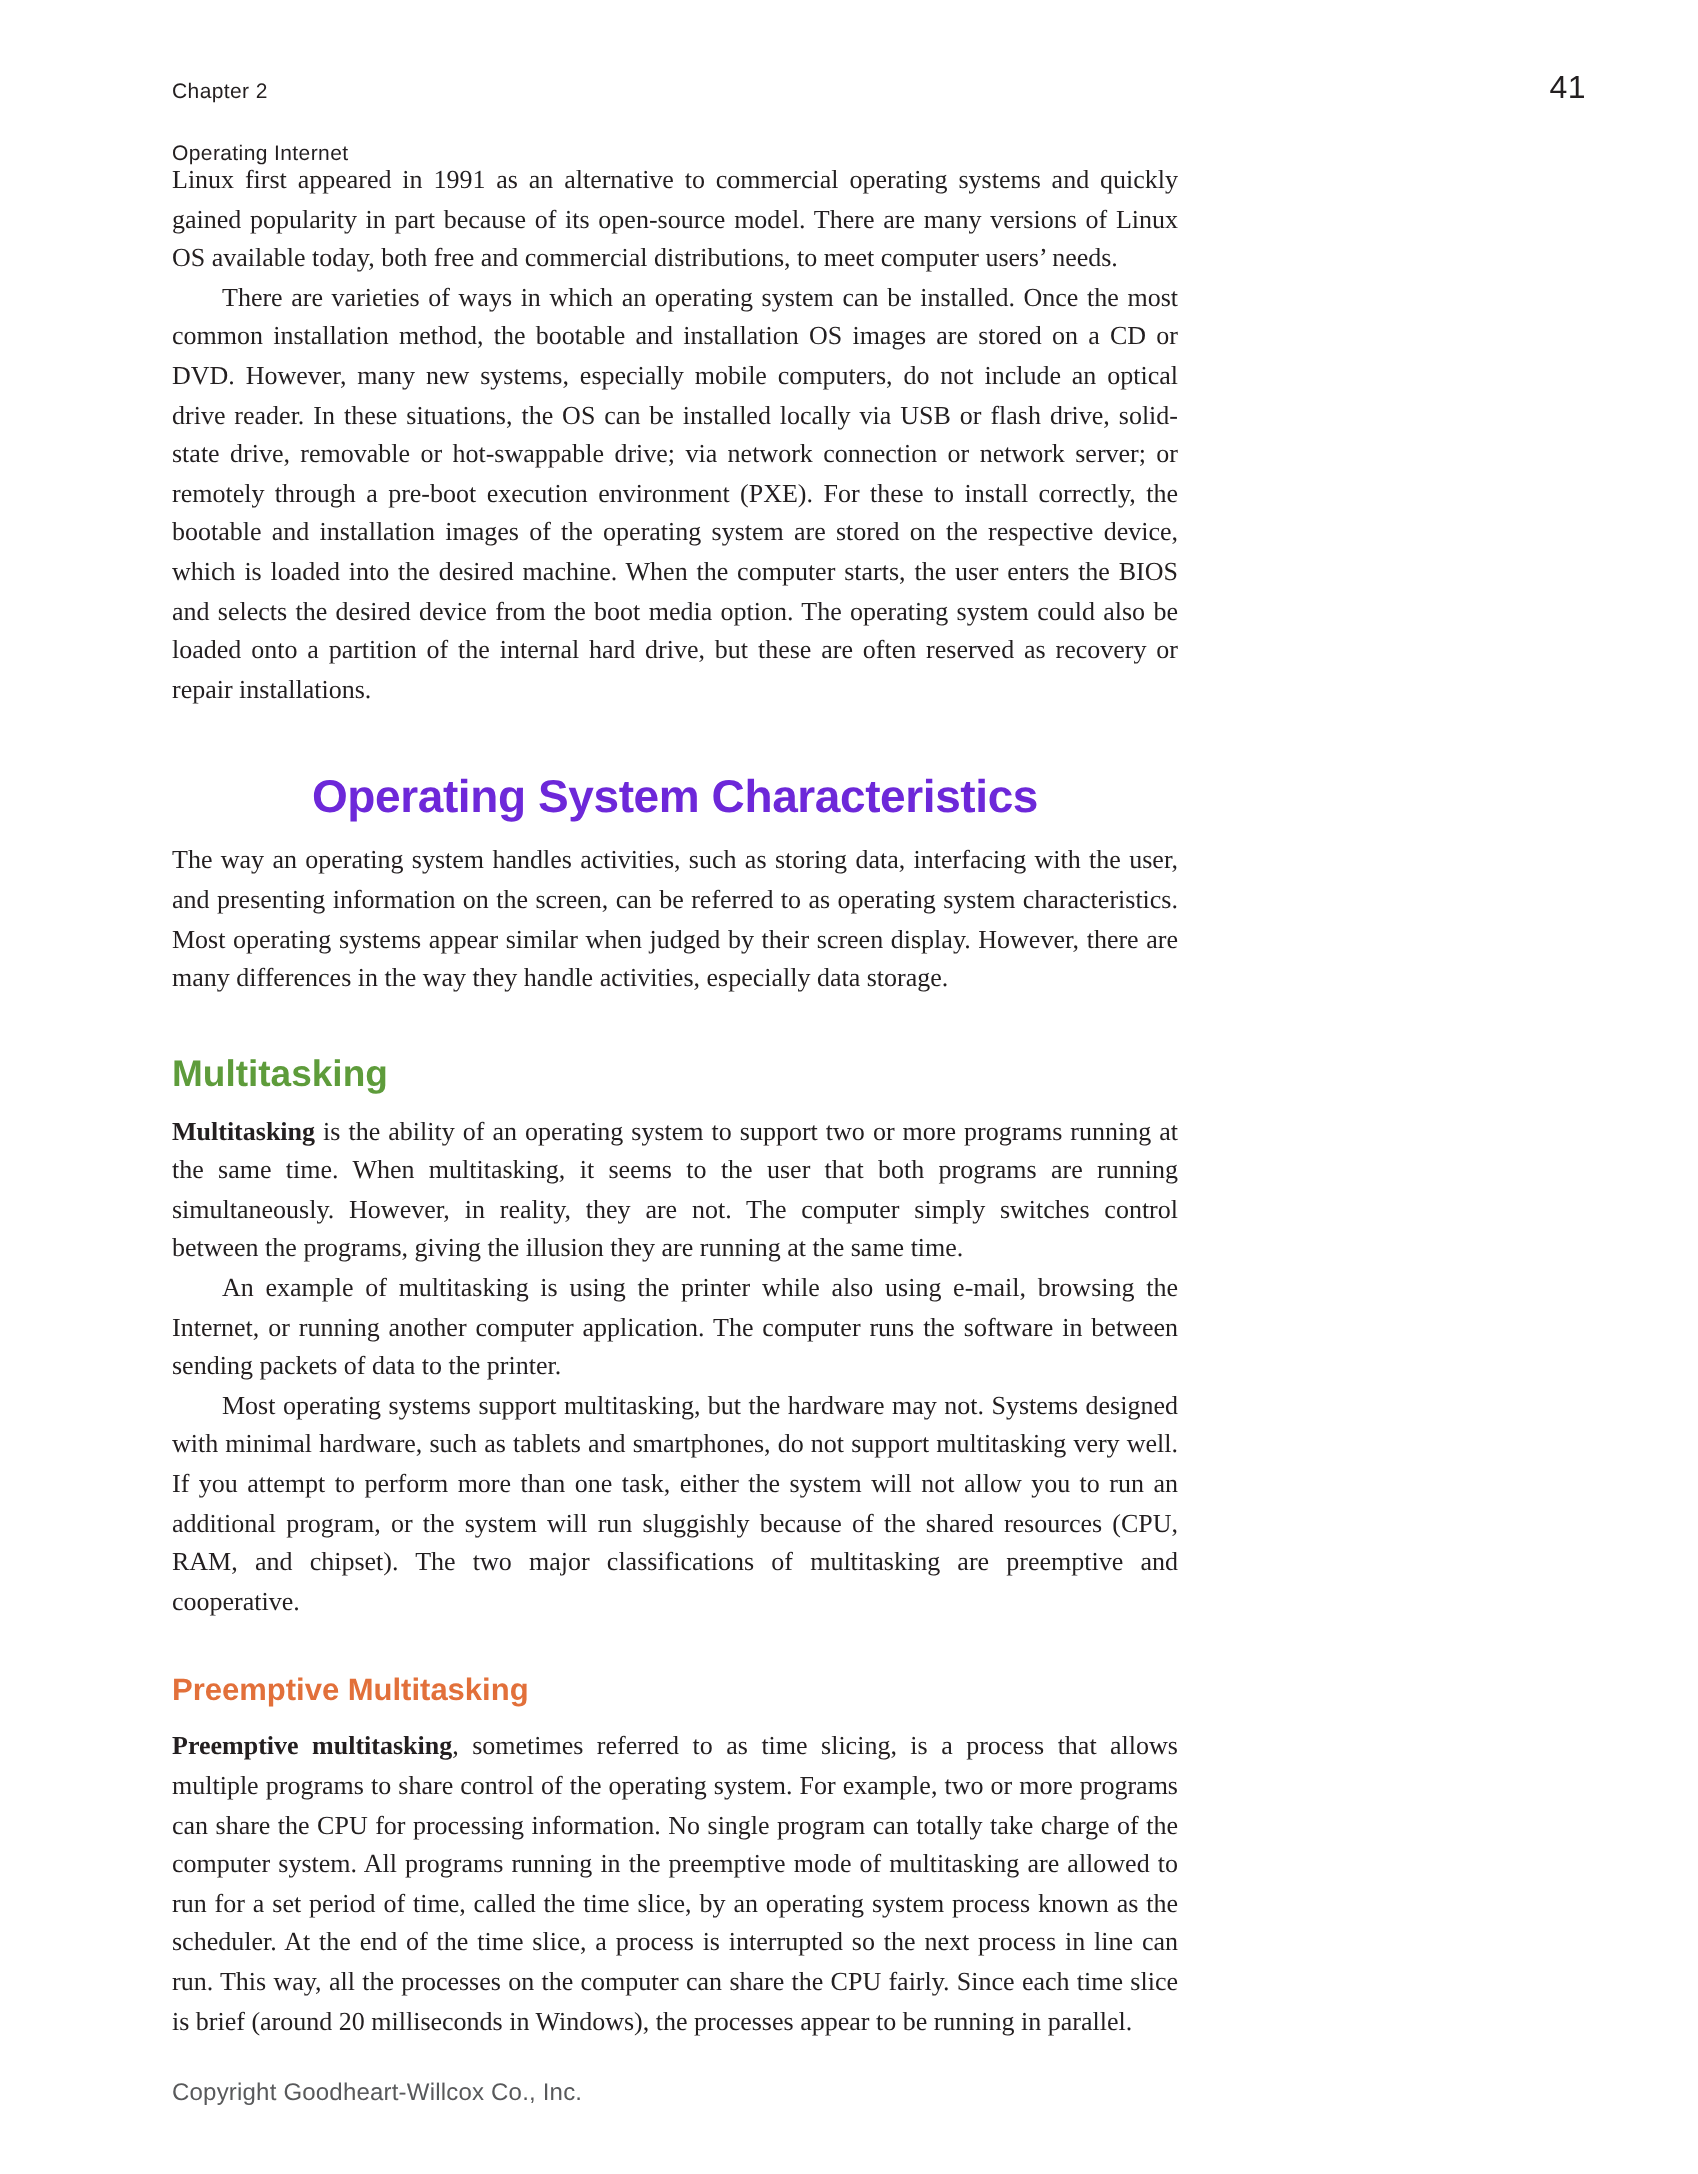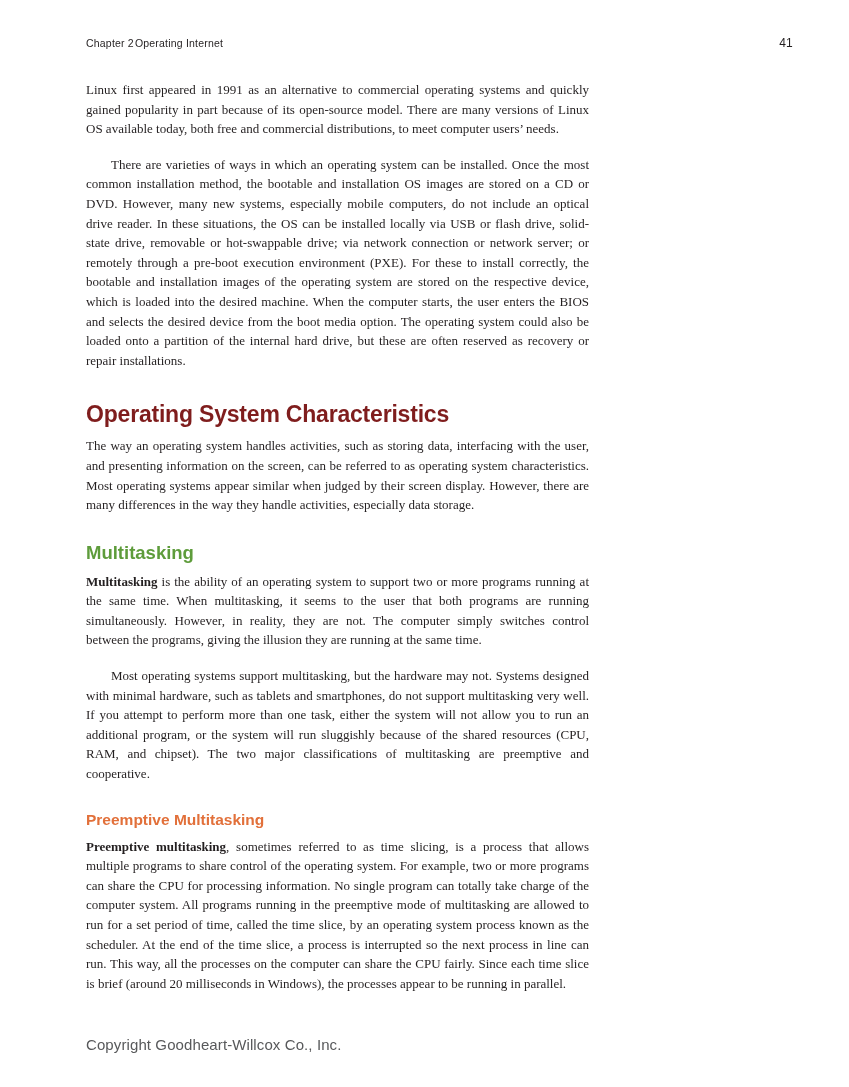--- a/index.html
+++ b/index.html
@@ -30,52 +30,53 @@
     display: flex;
     justify-content: space-between;
     align-items: baseline;
     font-family: "Liberation Sans", sans-serif;
     font-size: 10.5px;
     color: #231f20;
     letter-spacing: 0.2px;
   }
   .header .chapter {
     display: flex;
-    gap: 1px;
+    gap: 19px;
+    flex-direction: column;
   }
   .header .pagenum {
-    font-size: 12px;
+    font-size: 16px;
     color: #231f20;
   }
   .content {
     position: absolute;
     left: 86px;
     top: 80px;
     width: 503px;
   }
   p {
     margin: 0;
     font-size: 13px;
     line-height: 19.6px;
     text-align: justify;
     text-justify: inter-word;
     hyphens: none;
   }
   p.indent {
     text-indent: 25px;
-    margin-top: 16px;
   }
   h1.section {
     font-family: "Liberation Sans", sans-serif;
     font-weight: bold;
     font-size: 23px;
-    color: #7f1d1d;
+    color: #6d28d9;
     margin: 31px 0 9px 0;
     letter-spacing: -0.2px;
     line-height: 26px;
+    text-align: center;
   }
   h2.subsection {
     font-family: "Liberation Sans", sans-serif;
     font-weight: bold;
     font-size: 18.5px;
     color: #5e9c3b;
     margin: 27px 0 8px 0;
     line-height: 22px;
   }
   h3.subsubsection {
@@ -86,21 +87,21 @@
     margin: 26px 0 8px 0;
     line-height: 19px;
   }
   .bold { font-weight: bold; }
   .italic { }
   .footer {
     position: absolute;
     left: 86px;
     bottom: 34px;
     font-family: "Liberation Sans", sans-serif;
-    font-size: 15px;
+    font-size: 12px;
     color: #58595b;
     letter-spacing: 0.1px;
   }
 </style>
 </head>
 <body>
 
 <div class="page">
 
   <div class="header">
@@ -118,20 +119,21 @@
     <p class="indent">There are varieties of ways in which an operating system can be installed. Once the most common installation method, the bootable and installation OS images are stored on a CD or DVD. However, many new systems, especially mobile computers, do not include an optical drive reader. In these situations, the OS can be installed locally via USB or flash drive, solid-state drive, removable or hot-swappable drive; via network connection or network server; or remotely through a pre-boot execution environment (PXE). For these to install correctly, the bootable and installation images of the operating system are stored on the respective device, which is loaded into the desired machine. When the computer starts, the user enters the BIOS and selects the desired device from the boot media option. The operating system could also be loaded onto a partition of the internal hard drive, but these are often reserved as recovery or repair installations.</p>
 
     <h1 class="section">Operating System Characteristics</h1>
 
     <p>The way an operating system handles activities, such as storing data, interfacing with the user, and presenting information on the screen, can be referred to as operating system characteristics. Most operating systems appear similar when judged by their screen display. However, there are many differences in the way they handle activities, especially data storage.</p>
 
     <h2 class="subsection">Multitasking</h2>
 
     <p><span class="bold">Multitasking</span><span> is the ability of an operating system to support two or more programs running at the same time. When multitasking, it seems to the user that both programs are running simultaneously. However, in reality, they are not. The computer simply switches control between the programs, giving the illusion they are running at the same time.</span></p>
 
+    <p class="indent">An example of multitasking is using the printer while also using e-mail, browsing the Internet, or running another computer application. The computer runs the software in between sending packets of data to the printer.</p>
 
     <p class="indent">Most operating systems support multitasking, but the hardware may not. Systems designed with minimal hardware, such as tablets and smartphones, do not support multitasking very well. If you attempt to perform more than one task, either the system will not allow you to run an additional program, or the system will run sluggishly because of the shared resources (CPU, RAM, and chipset). The two major classifications of multitasking are preemptive and cooperative.</p>
 
     <h3 class="subsubsection">Preemptive Multitasking</h3>
 
     <p><span class="bold">Preemptive multitasking</span><span>, sometimes referred to as </span><span class="italic">time slicing</span><span>, is a process that allows multiple programs to share control of the operating system. For example, two or more programs can share the CPU for processing information. No single program can totally take charge of the computer system. All programs running in the preemptive mode of multitasking are allowed to run for a set period of time, called the </span><span class="italic">time slice</span><span>, by an operating system process known as the </span><span class="italic">scheduler</span><span>. At the end of the time slice, a process is interrupted so the next process in line can run. This way, all the processes on the computer can share the CPU fairly. Since each time slice is brief (around 20 milliseconds in Windows), the processes appear to be running in parallel.</span></p>
 
   </div>
 
   <div class="footer">Copyright Goodheart-Willcox Co., Inc.</div>

